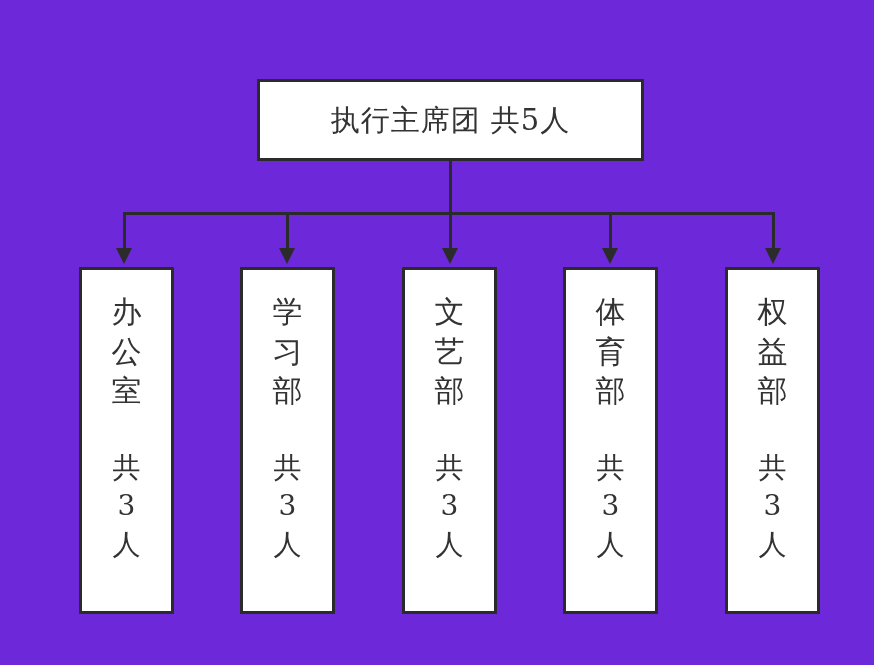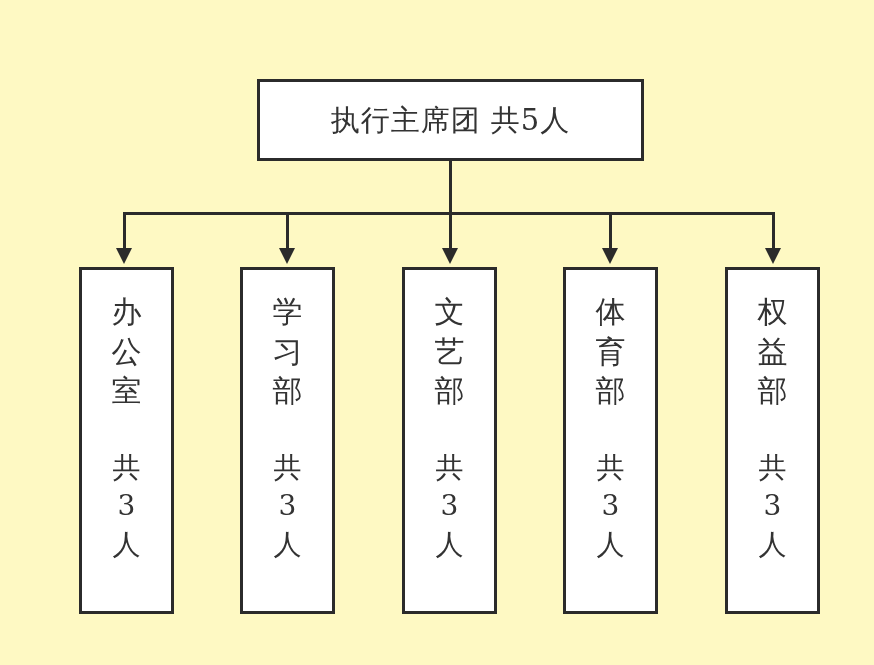--- a/index.html
+++ b/index.html
@@ -7,21 +7,21 @@
     padding: 0;
     background: #ffffff;
   }
   body {
     font-family: "DejaVu Serif", "Liberation Serif", serif;
   }
   #canvas {
     position: relative;
     width: 874px;
     height: 665px;
-    background: #fef9c3;
+    background: #6d28d9;
     overflow: hidden;
   }
   
   .node-box {
     position: absolute;
     box-sizing: border-box;
     border: 3px solid #2b2b2b;
     background: #ffffff;
   }
   #root-box {

